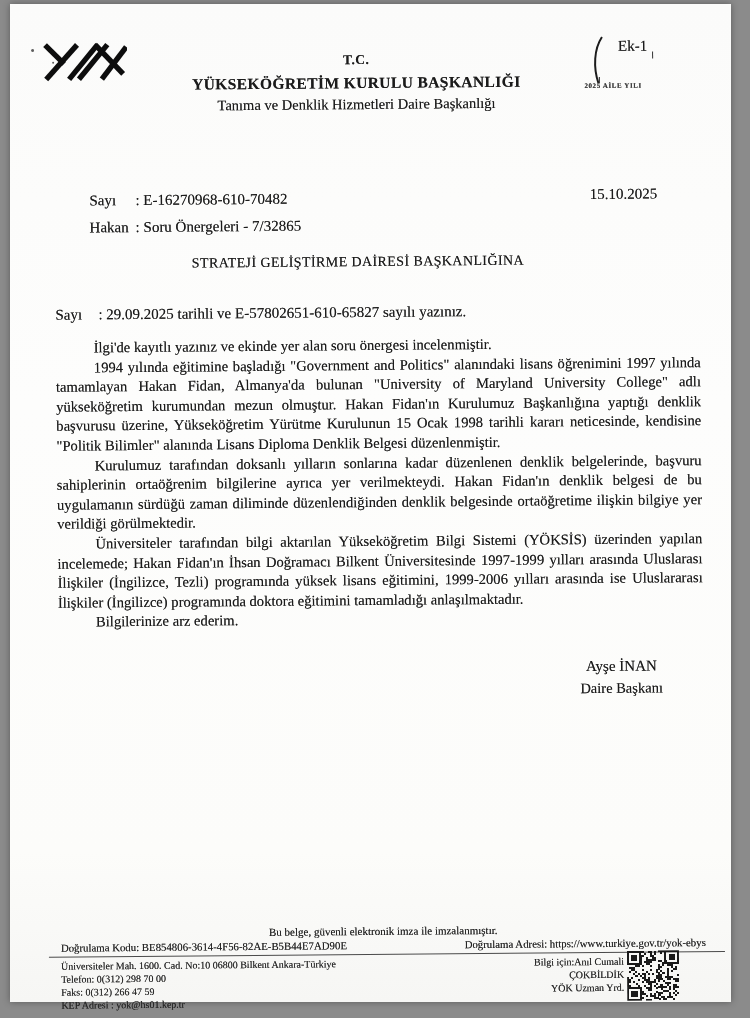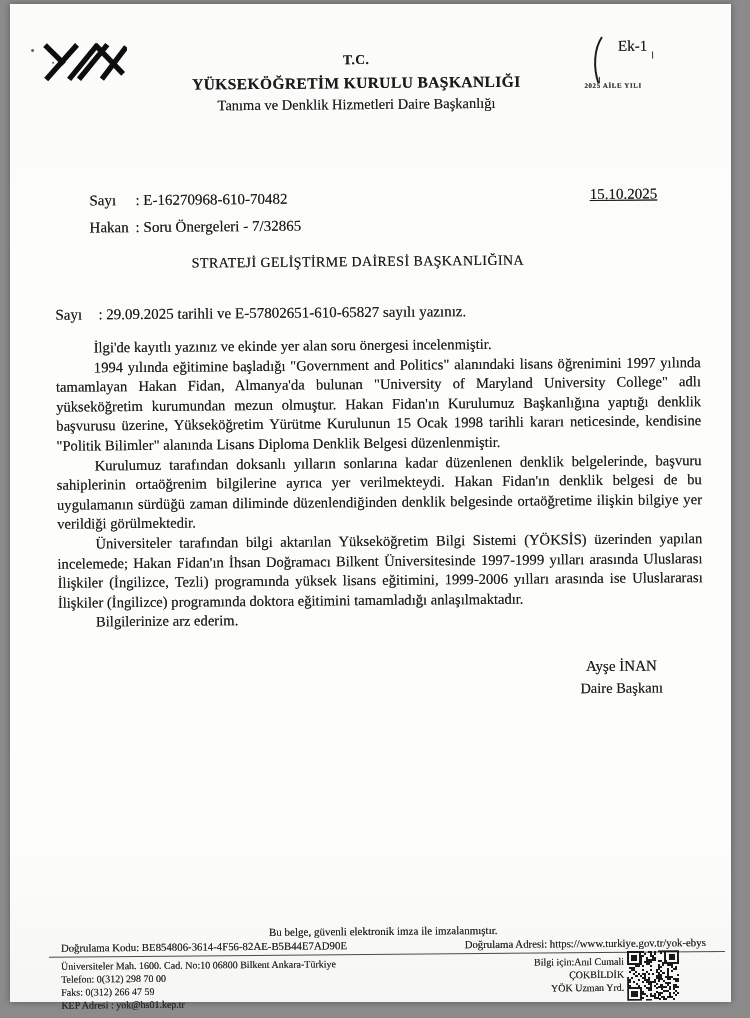--- a/index.html
+++ b/index.html
@@ -27,21 +27,21 @@
   .tc{font-size:13.5px;font-weight:700;letter-spacing:0.5px;}
   .institution{font-size:15.5px;font-weight:700;letter-spacing:0.4px;margin-top:6px;}
   .department{font-size:14.5px;margin-top:5px;}
   .ek-block{left:578px;top:28px;width:130px;height:72px;}
   .ek-paren{position:absolute;left:6px;top:5px;}
   .ek-label{position:absolute;left:34px;top:8px;font-size:15px;}
   .ek-tick{position:absolute;left:68px;top:22px;width:1px;height:7px;background:#333;}
   .year-note{position:absolute;left:0px;top:52px;width:110px;font-size:7px;font-weight:700;letter-spacing:0.6px;color:#3d3d3d;text-align:left;}
   .meta-row{left:47px;font-size:15px;}
   .meta-label{display:inline-block;width:46px;margin-left:35px;}
-  .doc-date{top:184px;right:71px;font-size:15px;text-decoration:underline;}
+  .doc-date{top:184px;right:71px;font-size:15px;}
   .recipient{left:40px;top:250px;width:620px;text-align:center;font-size:14px;letter-spacing:0.4px;}
   .ilgi-row{left:47px;top:300px;font-size:15px;}
   .ilgi-label{display:inline-block;width:43px;}
   .body-text{left:47px;top:332px;width:645px;font-size:14.6px;line-height:19.6px;text-align:justify;}
   .body-text p{margin:0;text-indent:38px;}
   .signature{left:470px;top:655px;width:280px;text-align:center;font-size:15px;line-height:19px;}
   .sig-title{font-size:14.5px;margin-top:3px;}
   .esign-note{left:47px;top:921px;width:645px;text-align:center;font-size:11px;color:#222;}
   .verif-row{left:47px;top:935px;width:645px;font-size:10.8px;color:#222;}
   .verif-code{float:left;}

